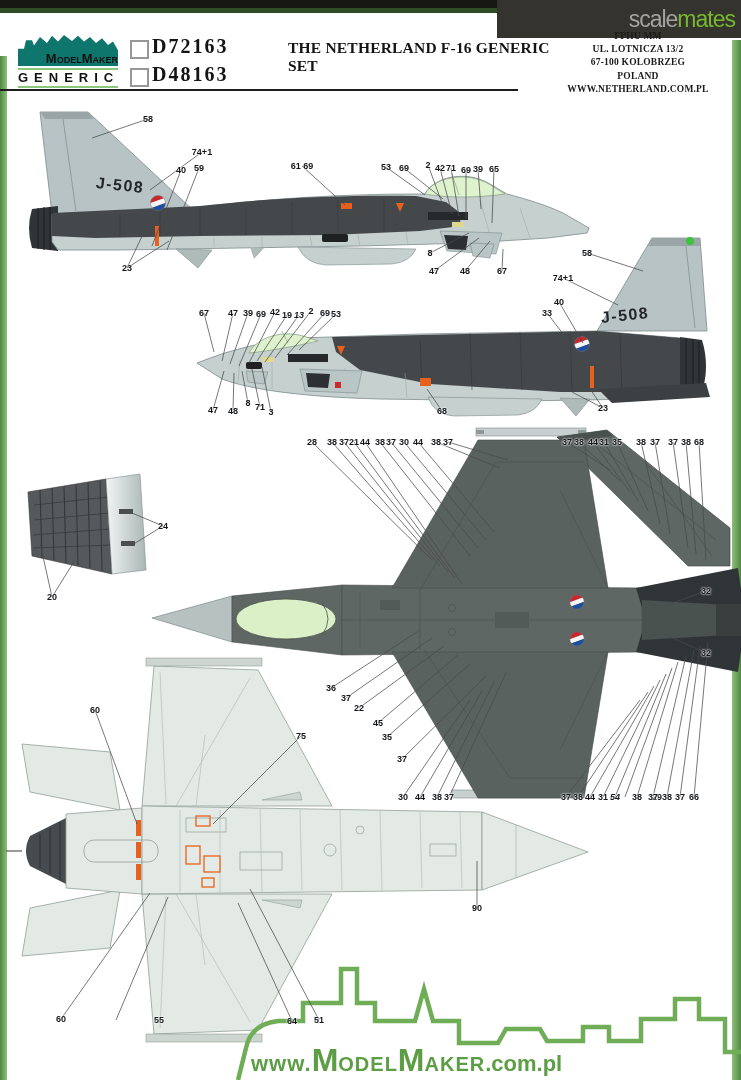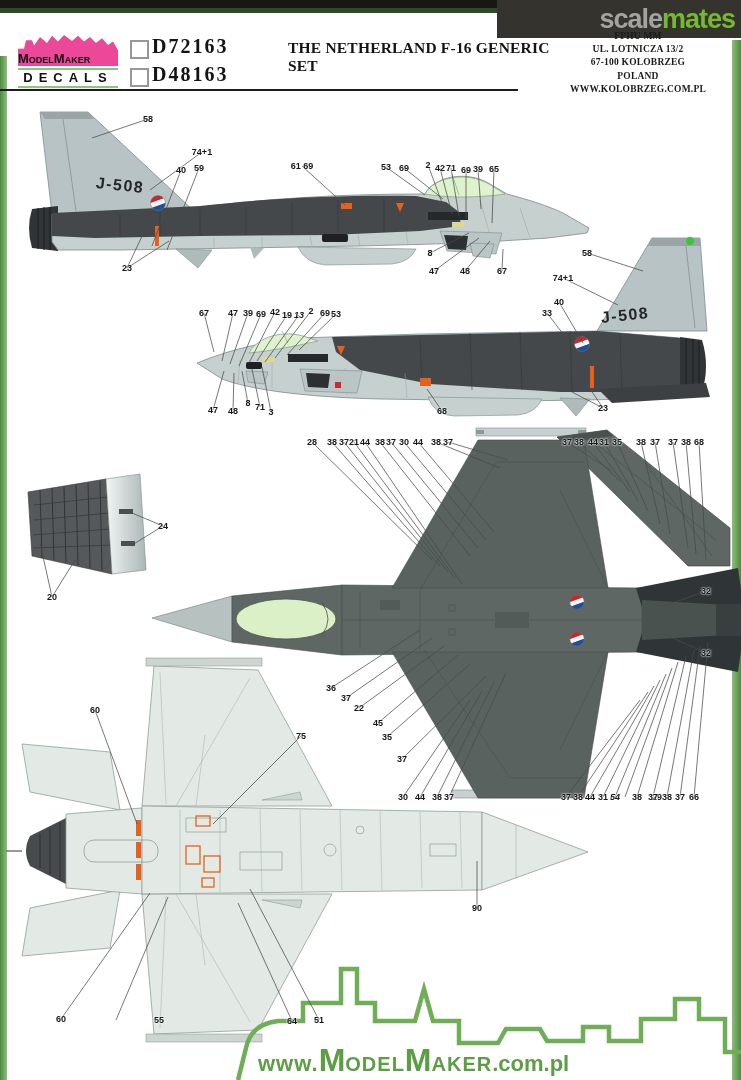--- a/index.html
+++ b/index.html
@@ -3,51 +3,51 @@
 <meta charset="utf-8">
 <style>
   html,body{margin:0;padding:0}
   body{width:741px;height:1080px;position:relative;background:#fff;
        font-family:"Liberation Sans",sans-serif;overflow:hidden}
   .abs{position:absolute}
   
   #banner-black{left:0;top:0;width:741px;height:9px;background:#171713}
   #banner-green{left:0;top:8px;width:741px;height:5px;background:#2e4d26}
   #sm-box{left:497px;top:0;width:244px;height:38px;background:#34332d}
-  #sm-text{left:0;top:2px;width:238px;text-align:right;font-size:27px;font-weight:bold;letter-spacing:-1px;line-height:34px}
+  #sm-text{left:0;top:2px;width:238px;text-align:right;font-size:23px;font-weight:normal;letter-spacing:-1px;line-height:34px}
   #sm-text .g1{color:#a3a3a1}
   #sm-text .g2{color:#76b82f}
   
   #border-left{left:0;top:56px;width:7px;height:1024px;background:linear-gradient(to right,#4e8840,#8fbf7c)}
   #border-right{left:732px;top:40px;width:9px;height:1040px;background:linear-gradient(to left,#4e8840,#8fbf7c)}
   #header-rule{left:0;top:89px;width:518px;height:2px;background:#1d1d1b}
   
   #logo{left:18px;top:33px;width:100px;height:54px}
-  #logo-blob{position:absolute;left:0;top:0;width:100px;height:33px;background:#ec4899;
+  #logo-blob{position:absolute;left:0;top:0;width:100px;height:33px;background:#0f766e;
     clip-path:polygon(0% 100%,0% 48%,6% 48%,8% 22%,14% 22%,16% 38%,22% 12%,29% 30%,34% 8%,40% 26%,46% 6%,54% 24%,60% 8%,66% 26%,72% 12%,78% 30%,84% 16%,90% 36%,95% 26%,100% 52%,100% 100%);
-    display:flex;align-items:flex-end;justify-content:flex-start}
+    display:flex;align-items:flex-end;justify-content:flex-end}
   #logo-blob span{font-variant:small-caps;font-weight:bold;font-size:13px;color:#101010;line-height:15px;letter-spacing:0px}
   #logo-decals{position:absolute;left:0;top:35px;width:100px;text-align:center;font-weight:bold;
     font-size:13px;letter-spacing:6px;color:#111;border-top:2px solid #8bc77b;border-bottom:2px solid #8bc77b;line-height:16px}
   
   .cbx{width:15px;height:15px;background:#fff;border:2px solid #979797}
   #cbx1{left:130px;top:40px} #cbx2{left:130px;top:68px}
   .code{font-family:"Liberation Serif",serif;font-weight:bold;font-size:20px;letter-spacing:2px;color:#141414}
   #code1{left:152px;top:35px} #code2{left:152px;top:63px}
   #sheet-title{left:288px;top:39px;width:280px;font-family:"Liberation Serif",serif;font-weight:bold;
     font-size:15.5px;color:#141414;letter-spacing:0.2px}
   
   #address{left:563px;top:30px;width:150px;text-align:center;font-family:"Liberation Serif",serif;
     font-weight:bold;font-size:9.5px;color:#1a1a1a;line-height:13.2px;letter-spacing:0.2px}
   
   #callouts{left:0;top:0;width:741px;height:1080px;pointer-events:none}
   .callout{position:absolute;transform:translate(-50%,-50%);font-size:9px;font-weight:bold;color:#15171a;
     white-space:nowrap;text-shadow:0 0 2px #fff,0 0 2px #fff}
   
-  #footer-url{left:258px;top:1042px;display:flex;align-items:baseline;color:#5c9e45;font-weight:bold}
+  #footer-url{left:251px;top:1042px;display:flex;align-items:baseline;color:#5c9e45;font-weight:bold}
   #footer-url .w{font-size:22px;letter-spacing:1px}
   #footer-url .big{font-size:32px}
   #footer-url .sc{font-size:20px;text-transform:uppercase;letter-spacing:1px}
   #footer-url .tld{font-size:22px}
   svg.layer{position:absolute;left:0;top:0}
 </style>
 </head>
 <body>
 
 <div class="abs" id="banner-black"></div>
@@ -57,33 +57,33 @@
 </div>
 
 <div class="abs" id="border-left"></div>
 <div class="abs" id="border-right"></div>
 <div class="abs" id="header-rule"></div>
 
 <div class="abs" id="logo">
   <div id="logo-blob">
       <span>ModelMaker</span>
     </div>
-  <div id="logo-decals">DECALS</div>
+  <div id="logo-decals">GENERIC</div>
 </div>
 <div class="abs cbx" id="cbx1"></div>
 <div class="abs code" id="code1">D72163</div>
 <div class="abs cbx" id="cbx2"></div>
 <div class="abs code" id="code2">D48163</div>
 <div class="abs" id="sheet-title">THE NETHERLAND F-16 GENERIC SET</div>
 <div class="abs" id="address">
   <div>FPHU MM</div>
   <div>UL. LOTNICZA 13/2</div>
   <div>67-100 KOLOBRZEG</div>
   <div>POLAND</div>
-  <div>WWW.KOLOBRZEG.COM.PL</div>
+  <div>WWW.NETHERLAND.COM.PL</div>
 </div>
 
 <svg class="layer" id="art" width="741" height="1080" viewBox="0 0 741 1080">
   <defs>
     <g id="rnd">
       <clipPath id="rc">
           <circle r="7.5"></circle>
         </clipPath>
       <g clip-path="url(#rc)" transform="rotate(-20)">
         <rect x="-8" y="-8" width="16" height="5.6" fill="#c8252c"></rect>

